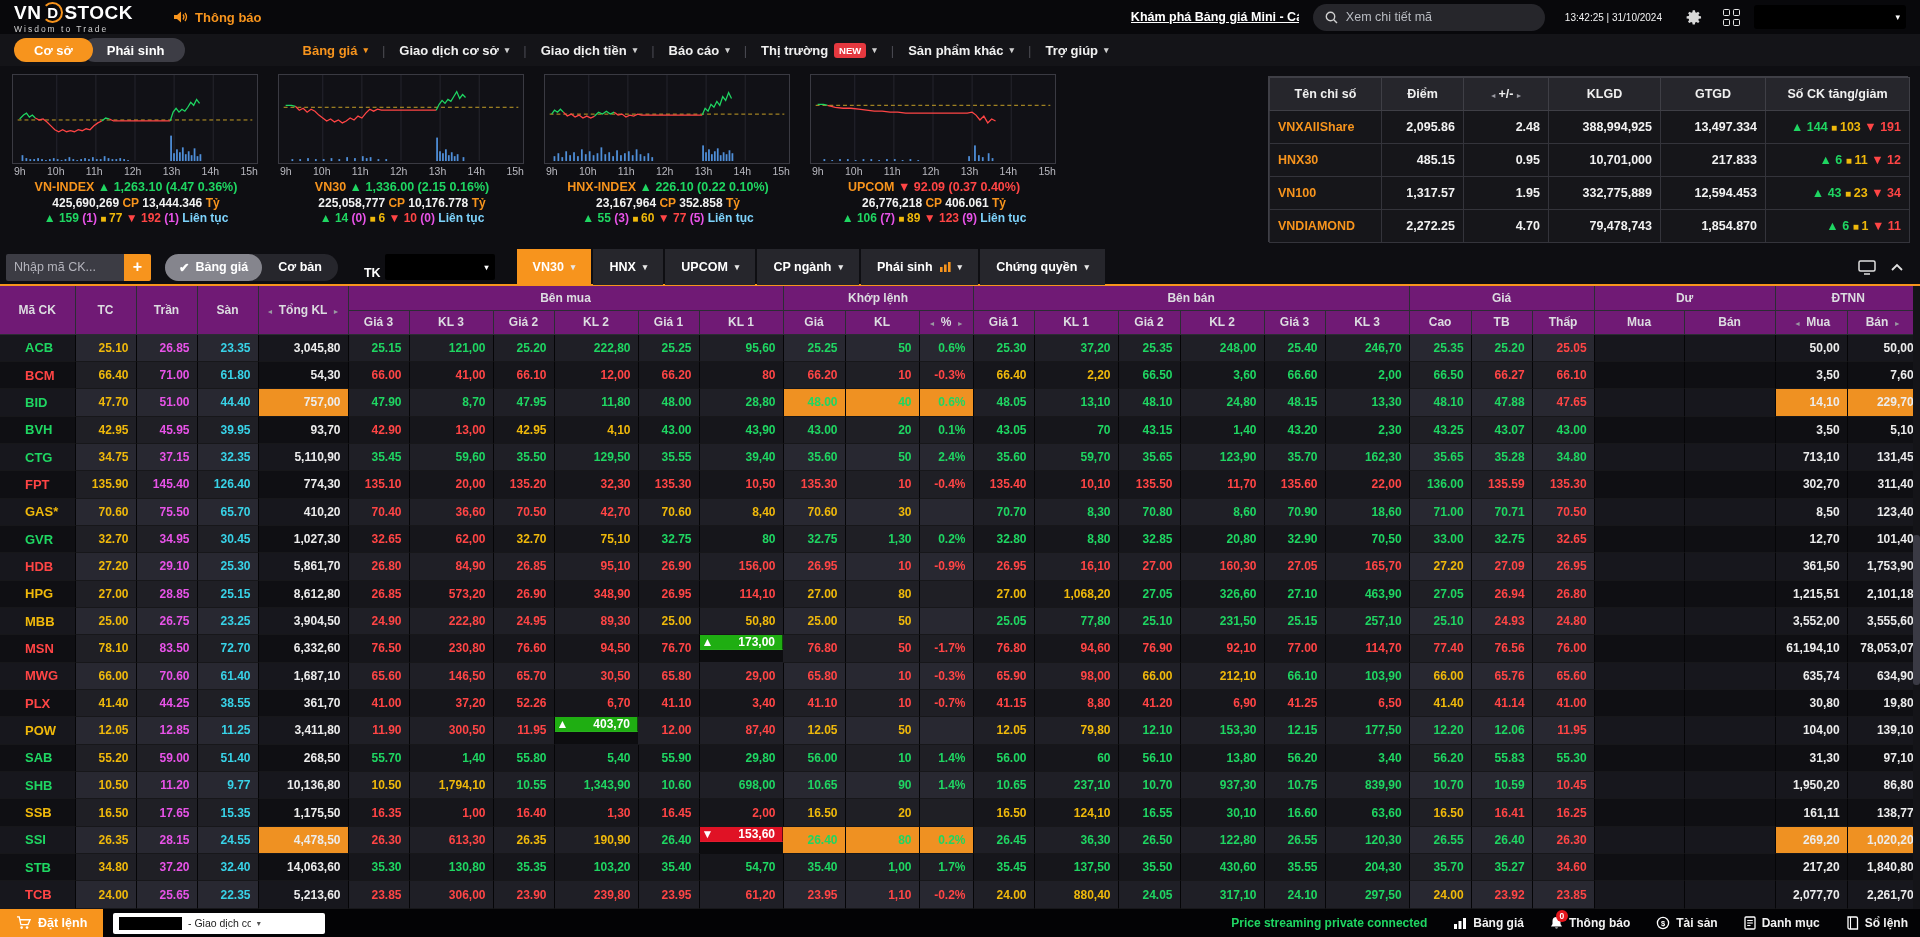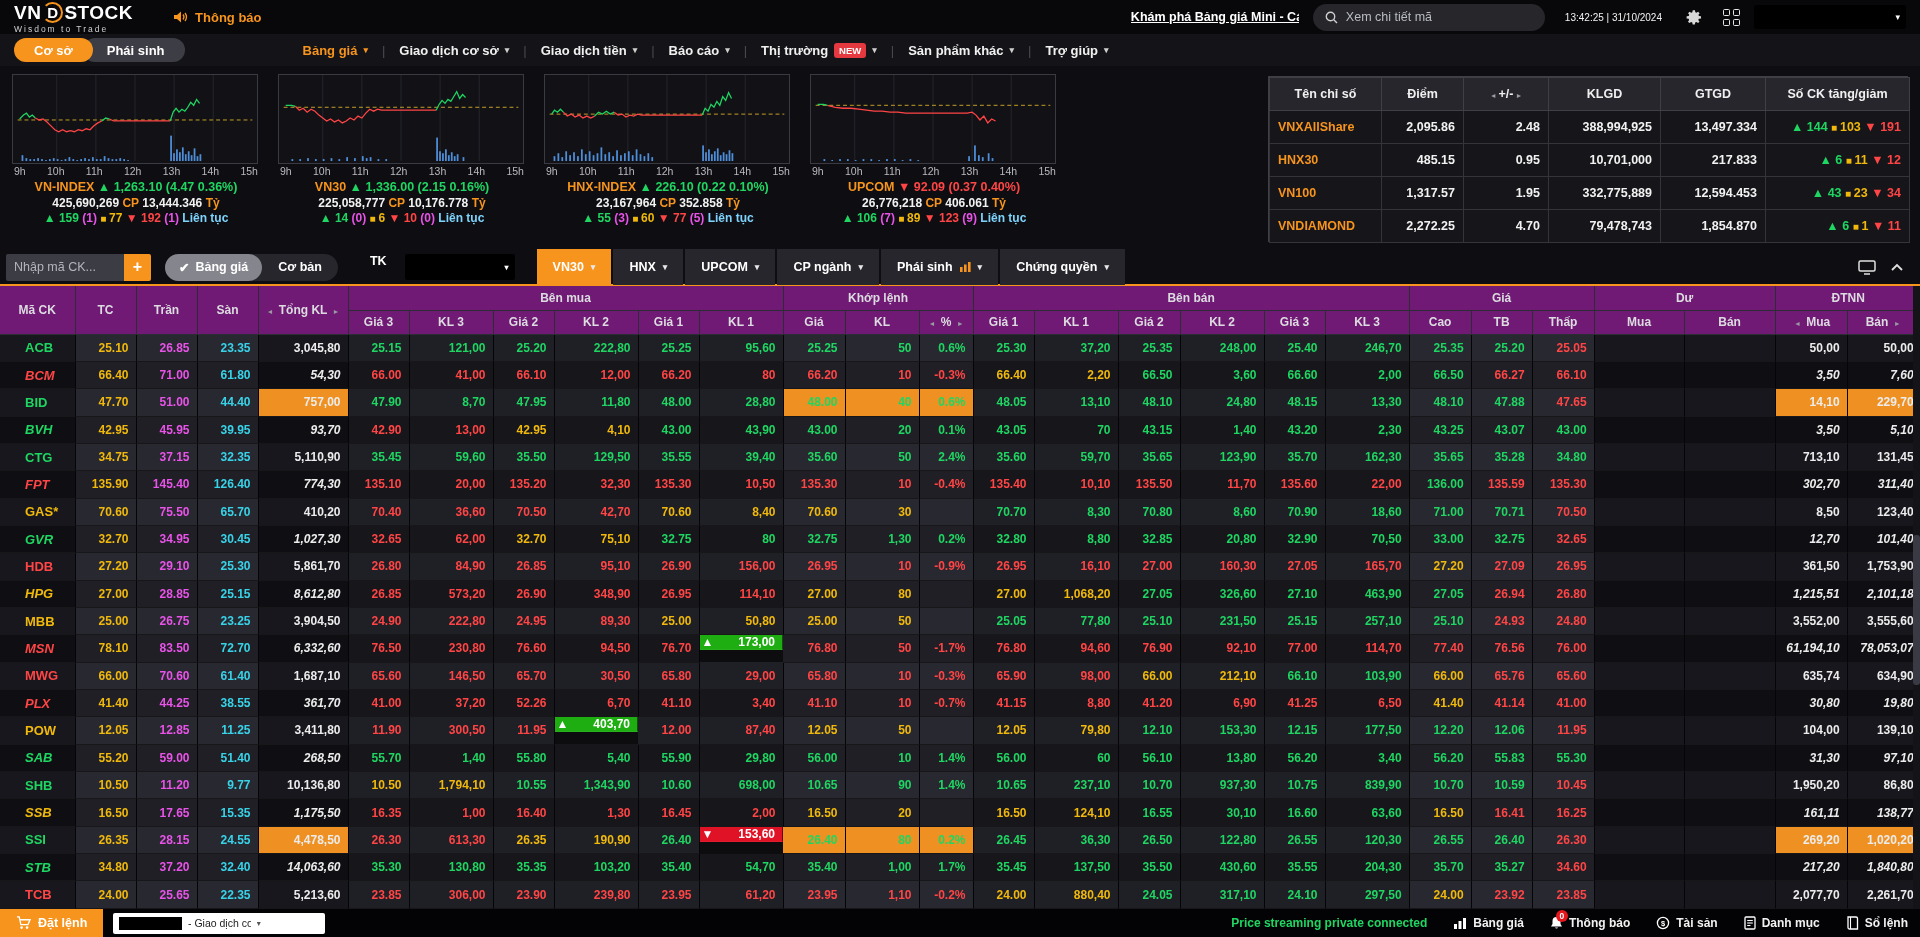--- a/index.html
+++ b/index.html
@@ -63,40 +63,40 @@
 
   
   #filterbar { height:36px; background:#0e0e12; display:flex; align-items:center; padding:0 6px; gap:8px; border-bottom:2px solid #f7941d; }
   .ticker-input { display:flex; height:27px; }
   .ticker-input input { width:118px; background:#3c3c44; border:none; outline:none; color:#ddd; padding:0 8px; font-size:12.5px; border-radius:2px 0 0 2px; font-family:inherit; }
   .ticker-input input::placeholder { color:#b4b4bc; }
   .plus-btn { width:27px; background:#f7941d; color:#fff; font-size:16px; font-weight:700; border:none; border-radius:0 2px 2px 0; display:flex; align-items:center; justify-content:center; }
   .toggle { display:flex; align-items:center; height:27px; background:#26262c; border-radius:14px; margin-left:6px; }
   .toggle .on { background:#85858d; color:#fff; height:27px; display:flex; align-items:center; gap:6px; padding:0 14px; border-radius:14px; font-weight:700; font-size:12.5px; }
   .toggle .off { padding:0 16px; color:#fff; font-weight:700; font-size:12.5px; }
-  .tk { display:flex; align-items:flex-start; gap:18px; margin-left:24px; color:#fff; font-weight:700; font-size:12.5px; }
+  .tk { display:flex; align-items:flex-end; gap:4px; margin-left:18px; color:#fff; font-weight:700; font-size:12.5px; }
   .tk .tk-box { width:110px; height:26px; background:#000; border-radius:2px; display:flex; align-items:center; justify-content:flex-end; padding:0 6px; color:#fff; font-size:8px; }
   .ftabs { display:flex; align-items:center; gap:2px; margin-left:14px; height:36px; }
   .ftab { height:36px; display:flex; align-items:center; gap:7px; padding:0 16px; background:#26262c; color:#fff; font-weight:700; font-size:12.5px; white-space:nowrap; }
   .ftab .caret { font-size:9px; color:#e8e8e8; }
   .ftab.active { background:#f7941d; }
   .fb-right { margin-left:auto; display:flex; align-items:center; gap:14px; padding-right:10px; }
 
   
   #board-wrap { height:623px; position:relative; background:#0d0d10; }
   #board { width:1920px; height:100%; border-collapse:collapse; table-layout:fixed; }
   #board thead th { background:#701a75; color:#dcdce0; font-weight:700; font-size:12px; height:24px;
       border-right:1px solid #2c2c34; border-bottom:1px solid #2c2c34; white-space:nowrap; overflow:hidden; }
   #board thead .arr { font-size:7px; color:#9a9aa2; padding:0 2px; }
   #board td { font-weight:700; font-size:12px; text-align:right; padding:0 7px 0 2px;
       border-right:1px solid rgba(0,0,0,.55); border-bottom:1px solid rgba(255,255,255,.045);
       white-space:nowrap; overflow:hidden; }
   #board td.sym { text-align:left; font-size:13px; padding-left:25px; }
   tr.even .z-d { background:#17171d; } tr.even .z-m { background:#1f1f26; } tr.even .z-l { background:#282831; }
-  tr.odd  .z-d { background:#0f0f13;font-style:italic; } tr.odd  .z-m { background:#16161b; } tr.odd  .z-l { background:#1f1f25; }
+  tr.odd  .z-d { background:#0f0f13; } tr.odd  .z-m { background:#16161b; } tr.odd  .z-l { background:#1f1f25; }
   .fg-g{color:#1fd662}.fg-r{color:#ff4545}.fg-y{color:#f0b90b}.fg-w{color:#ececec}.fg-m{color:#e853e8}.fg-c{color:#38d3e8}
   .bg-o{background:#ef9122 !important}.bg-G{background:#1fae12 !important; color:#fff !important}.bg-R{background:#e01225 !important; color:#fff !important}
   .flashcell { display:flex; justify-content:space-between; align-items:center; }
   #scrolltrack { position:absolute; right:0; top:0; width:7px; height:100%; background:#141418; }
   #scrollthumb { position:absolute; right:0; top:40%; width:7px; height:150px; background:#3a3a44; border-radius:3px; }
 
   
   #footer { height:28px; background:#030305; display:flex; align-items:center; gap:10px; padding:0 12px 0 0; }
   .order-btn { height:28px; background:#f7941d; color:#fff; font-weight:700; font-size:12.5px; border:none;
       display:flex; align-items:center; gap:7px; padding:0 16px; }

